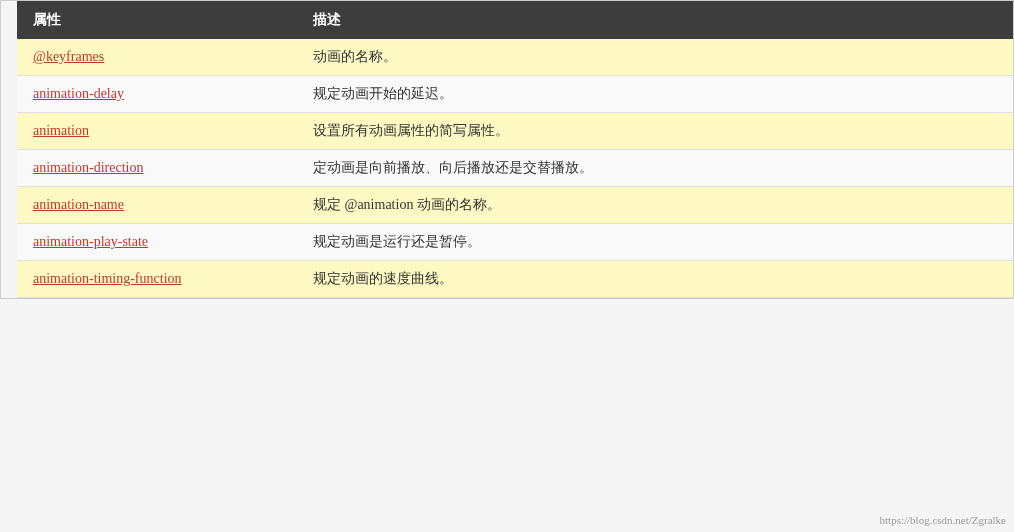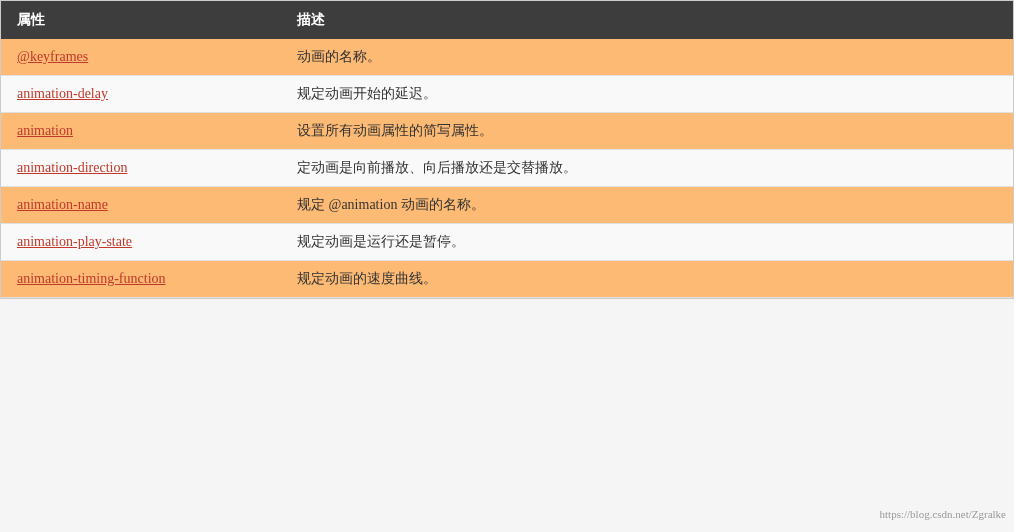--- a/index.html
+++ b/index.html
@@ -13,20 +13,21 @@
       font-size: 14px;
       background: #f5f5f5;
       width: 1014px;
       min-height: 532px;
       position: relative;
     }
 
     .table-container {
       width: 100%;
       border: 1px solid #ccc;
+      padding-left: 16px;
     }
 
     table {
       width: 100%;
       border-collapse: collapse;
     }
 
     thead tr {
       background-color: #3d3d3d;
       color: #ffffff;
@@ -37,21 +38,21 @@
       text-align: left;
       font-weight: bold;
       font-size: 14px;
     }
 
     thead th:first-child {
       width: 280px;
     }
 
     tbody tr {
-      background-color: #fdba74;
+      background-color: #fef9c3;
       border-bottom: 1px solid #ddd;
     }
 
     tbody tr:nth-child(even) {
       background-color: #f9f9f9;
     }
 
     tbody td {
       padding: 9px 16px;
       font-size: 14px;
@@ -64,21 +65,21 @@
     }
 
     a.prop-link {
       color: #c0392b;
       text-decoration: underline;
       cursor: pointer;
     }
 
     .watermark {
       position: fixed;
-      bottom: 12px;
+      bottom: 6px;
       right: 8px;
       font-size: 11px;
       color: #999;
     }
   </style>
 </head>
 <body>
 
 <div class="table-container">
   <table>

